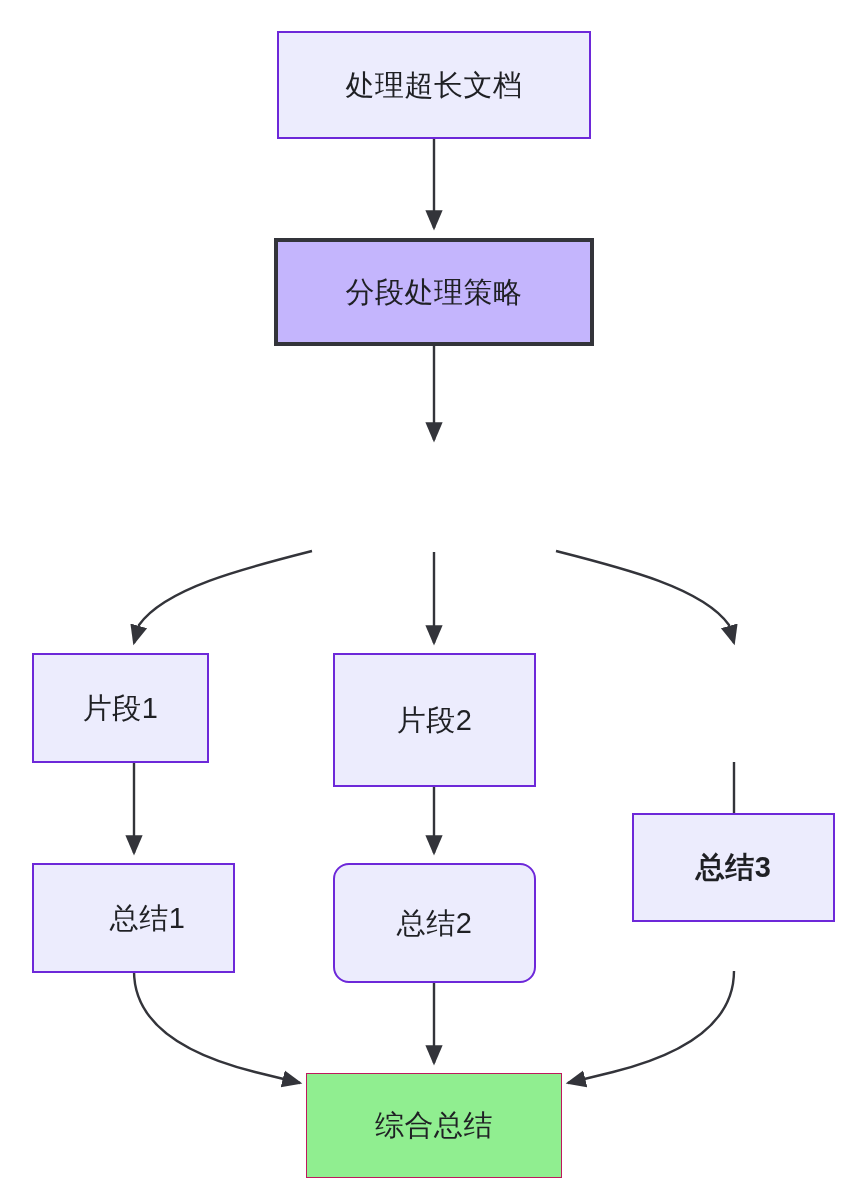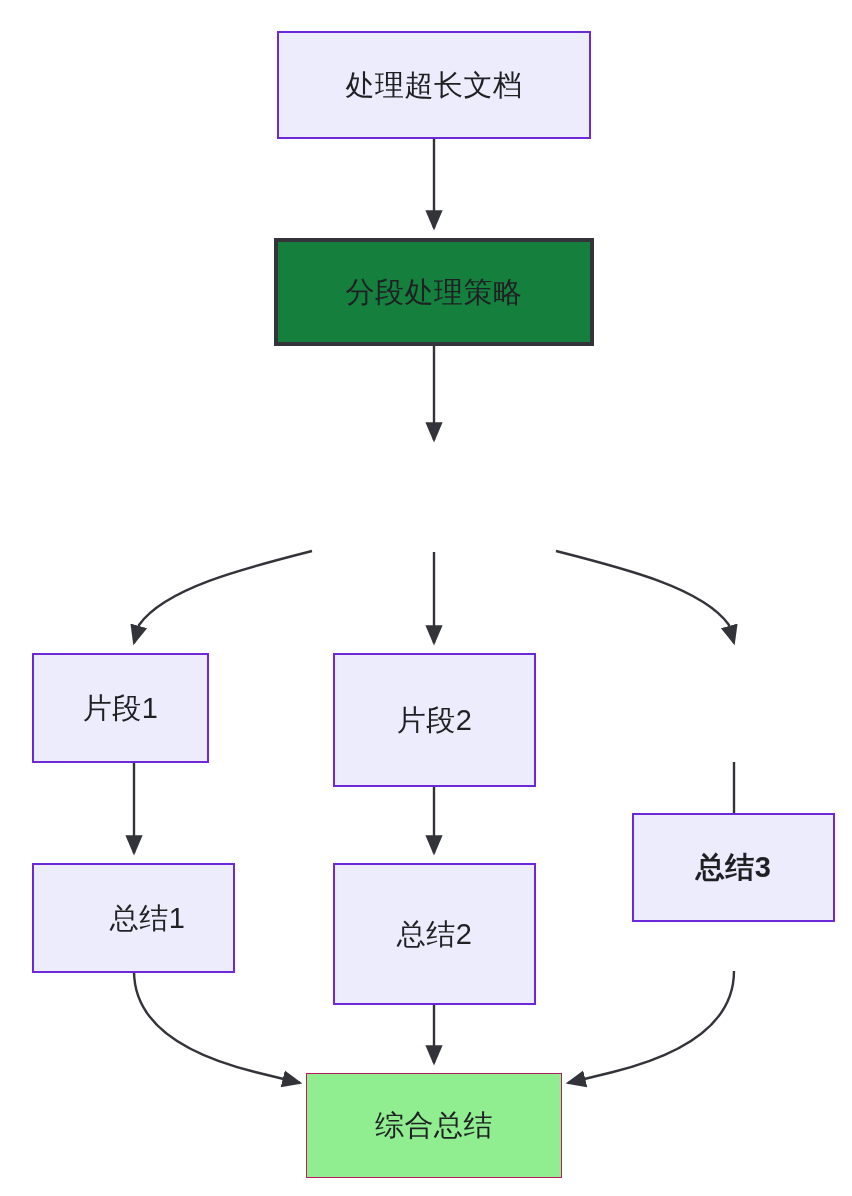--- a/index.html
+++ b/index.html
@@ -37,21 +37,21 @@
     text-align: center;
     background: #ececfd;
     border: 2px solid #6d28d9;
     color: #1f2024;
     font-size: 29px;
     line-height: 1.2;
     letter-spacing: 0.5px;
     white-space: nowrap;
   }
   .node.emphasis {
-    background: #15803d;
+    background: #c4b5fd;
     border: 4px solid #33343a;
   }
   .node.terminal {
     background: #90ee90;
     border: 1px solid #be185d;
   }
   .node-label {
     display: block;
   }
 </style>
@@ -103,21 +103,21 @@
 
   <div class="node" style="left:333px; top:653px; width:203px; height:134px;">
     <span class="node-label">片段2</span>
   </div>
 
 
   <div class="node" style="left:32px; top:863px; width:203px; height:110px;padding-left:28px;">
     <span class="node-label">总结1</span>
   </div>
 
-  <div class="node" style="left:333px; top:863px; width:203px; height:142px;">
+  <div class="node" style="left:333px; top:863px; width:203px; height:120px;border-radius:16px;">
     <span class="node-label">总结2</span>
   </div>
 
   <div class="node" style="left:632px; top:813px; width:203px; height:109px;font-weight:bold;">
     <span class="node-label">总结3</span>
   </div>
 
   <div class="node terminal" style="left:306px; top:1073px; width:256px; height:105px;">
     <span class="node-label">综合总结</span>
   </div>

